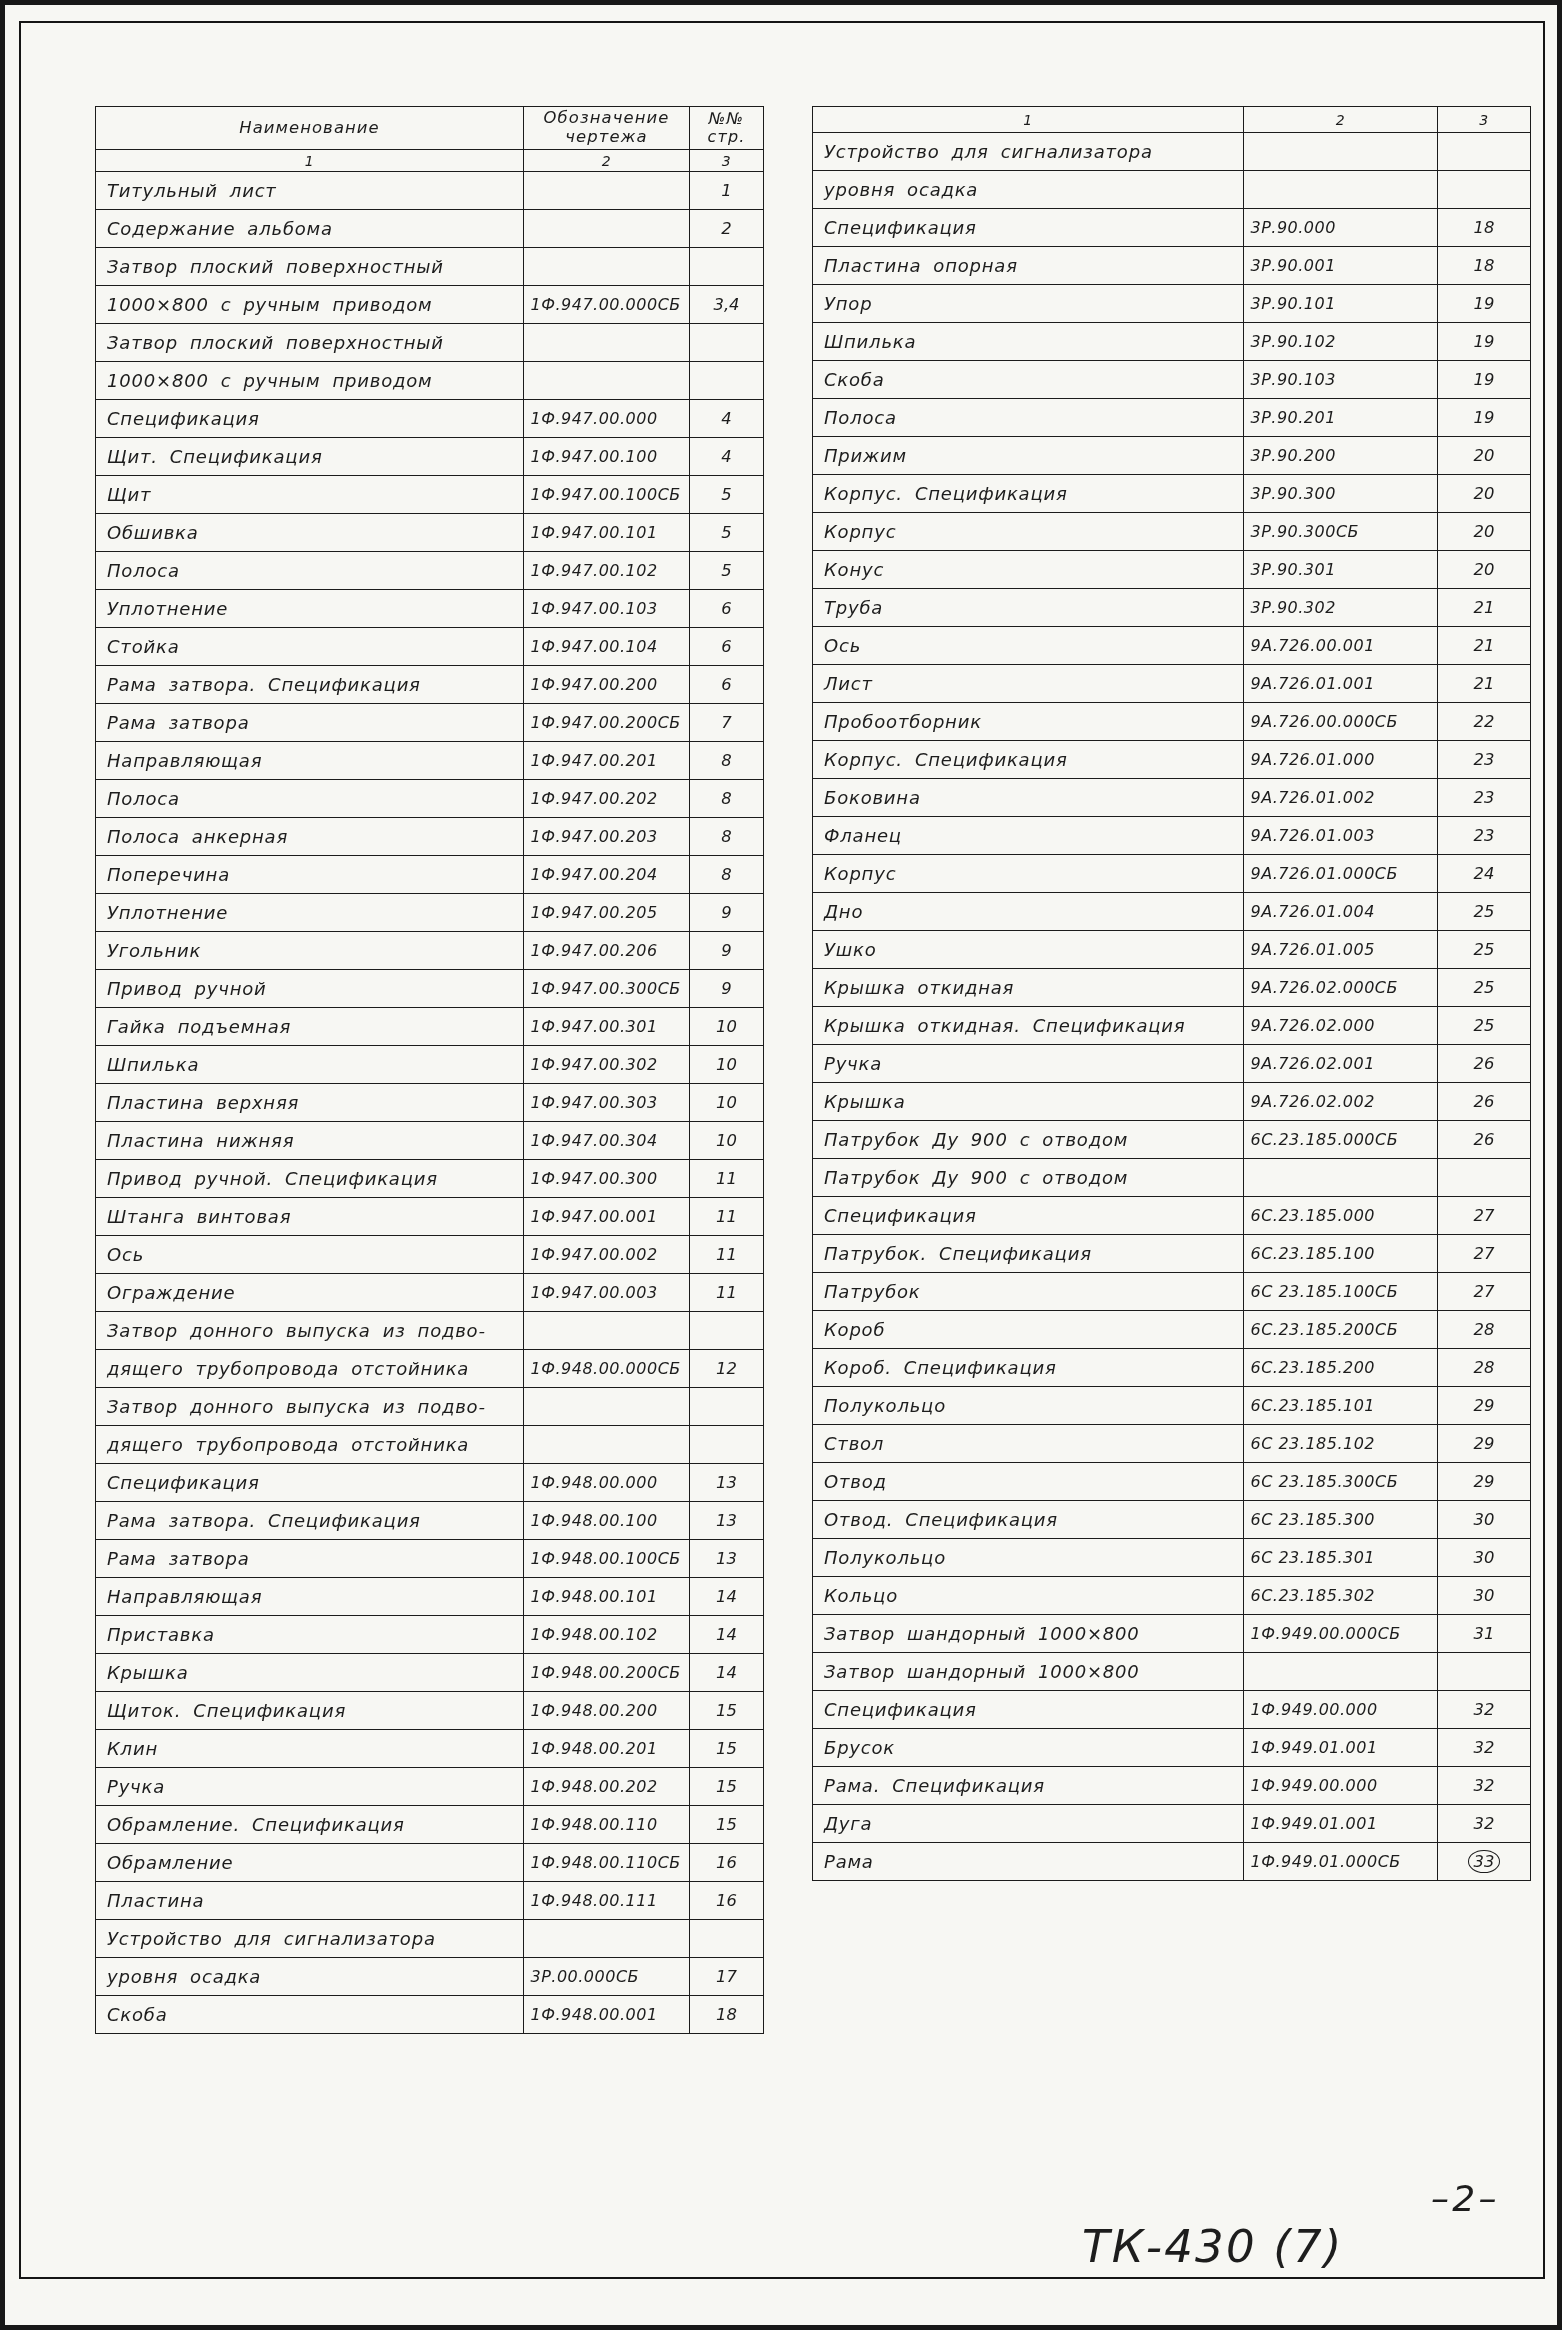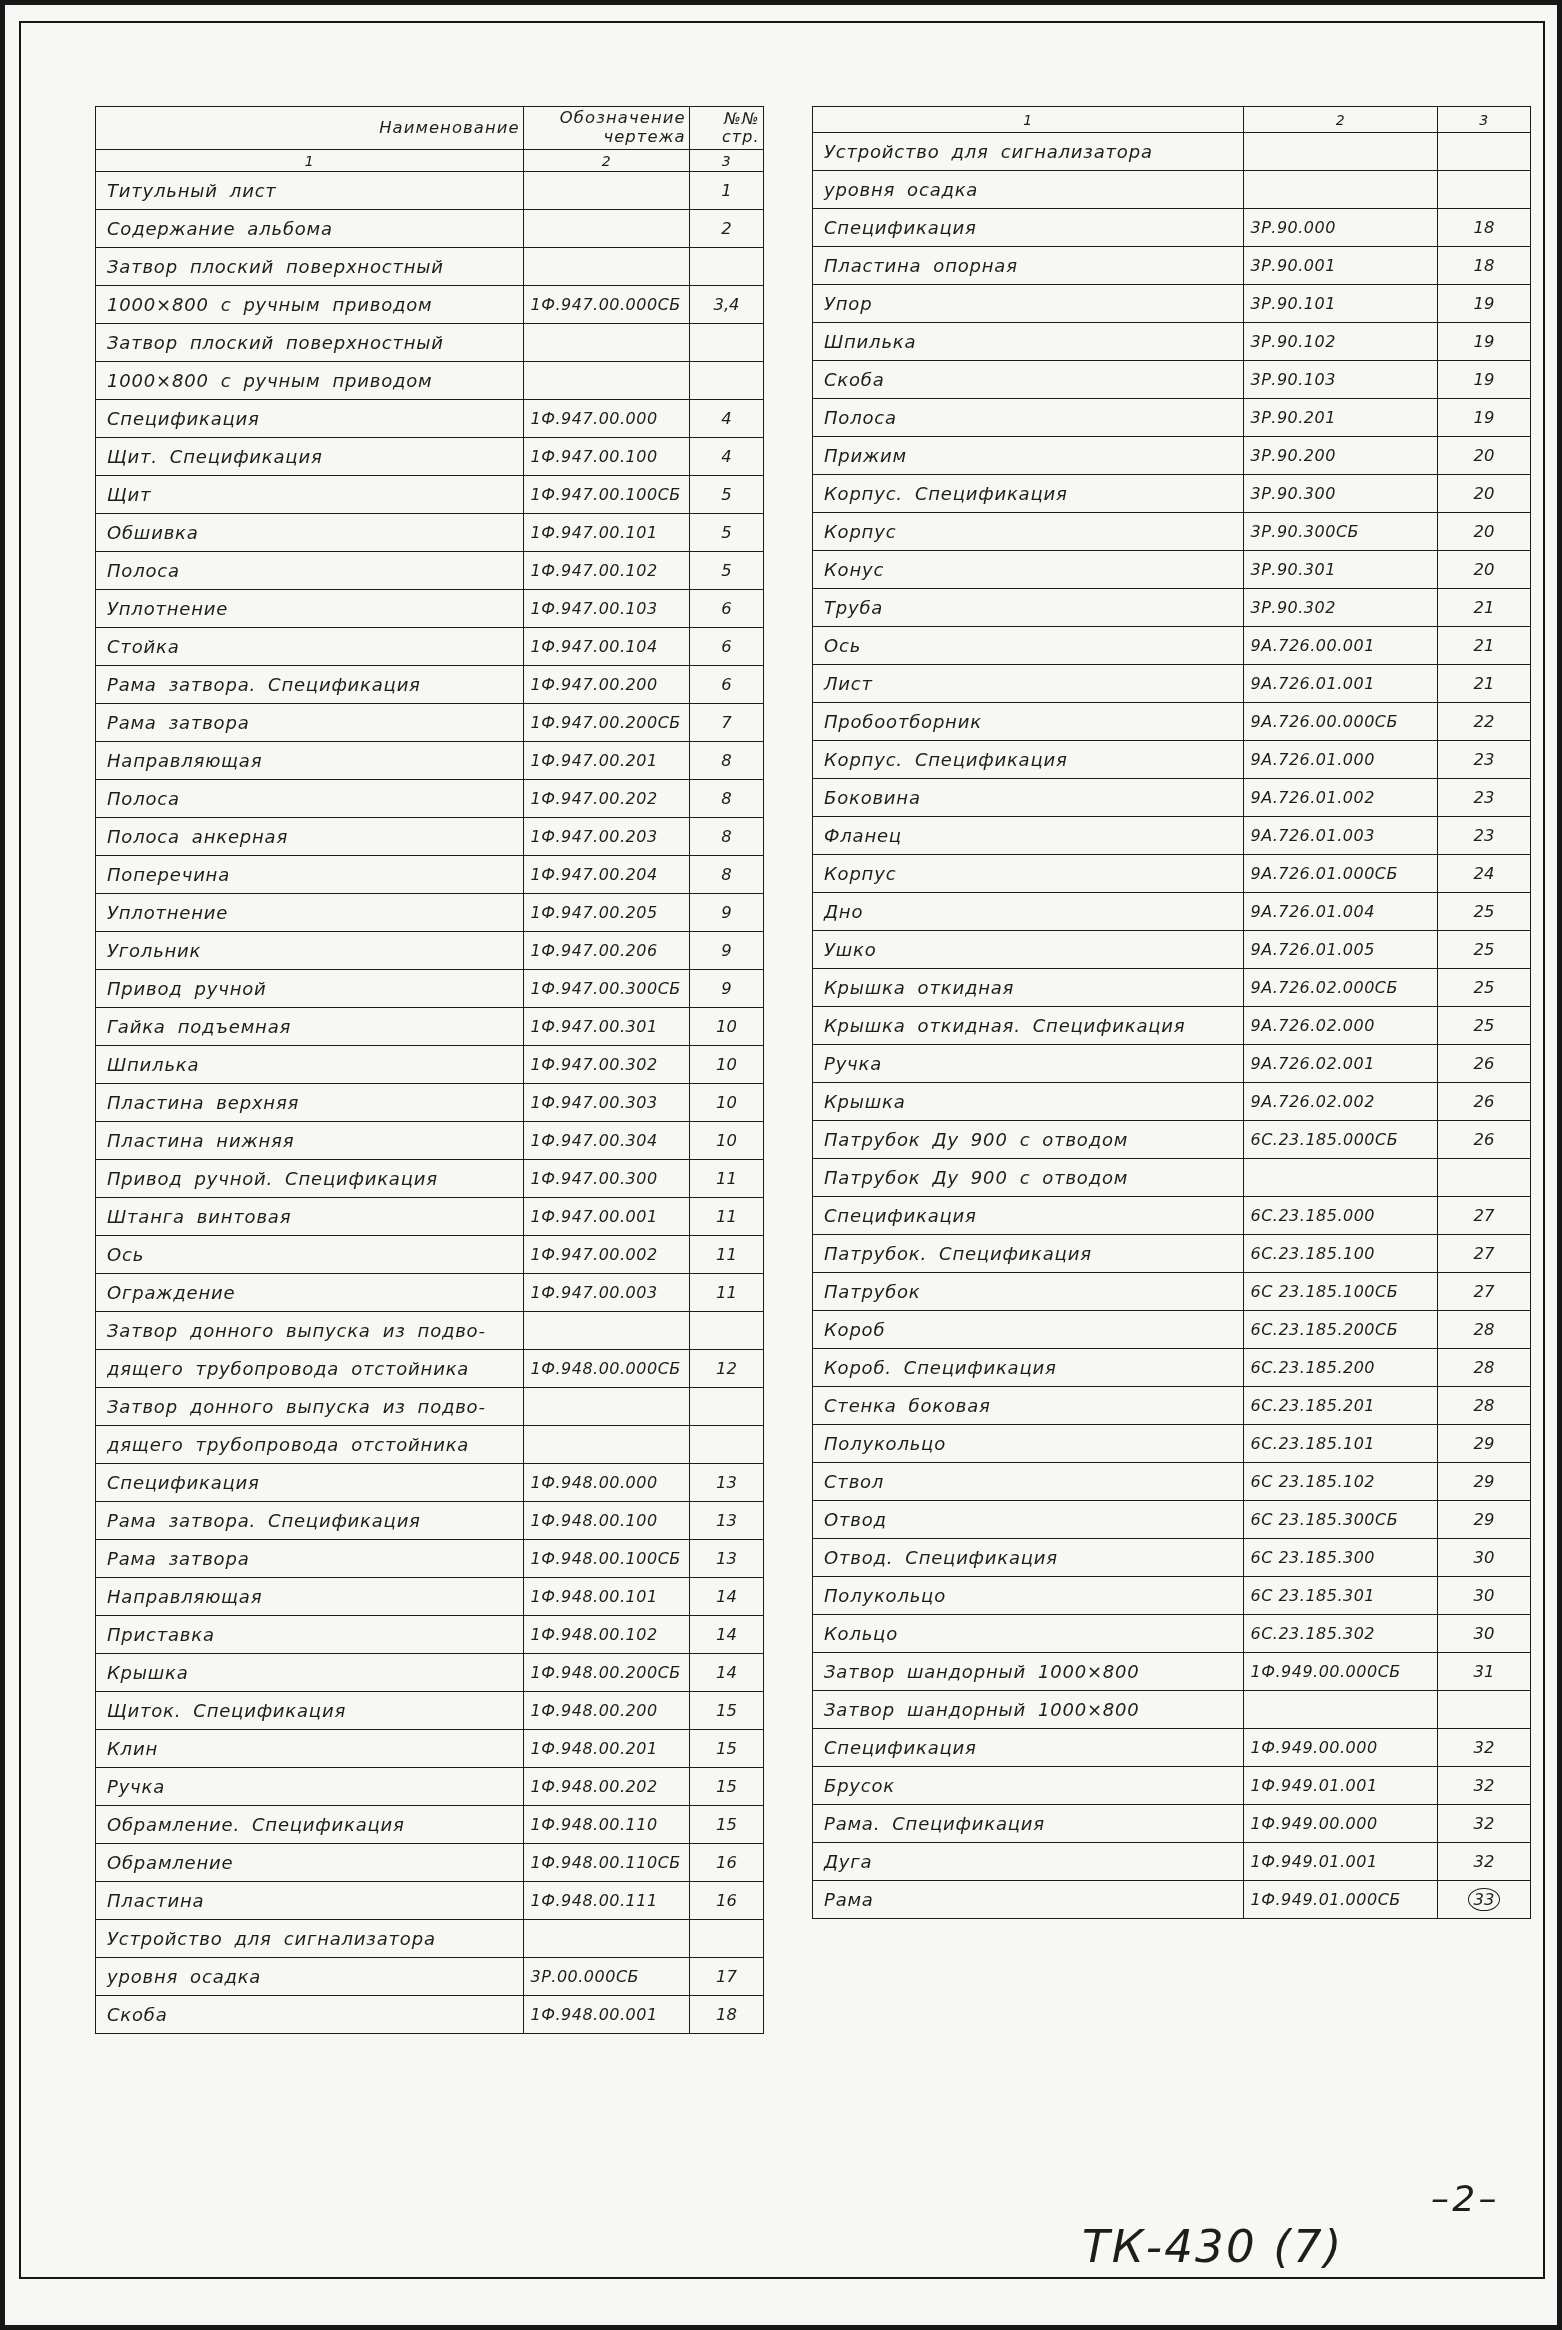--- a/index.html
+++ b/index.html
@@ -47,21 +47,21 @@
     vertical-align: middle;
     overflow: hidden;
     white-space: nowrap;
     box-sizing: border-box;
   }
 
   tr.head-main th {
     height: 43px;
     font-size: 16.4px;
     font-weight: normal;
-    text-align: right;
+    text-align: center;
     letter-spacing: 1.1px;
     white-space: normal;
     line-height: 1.15;
     padding: 1.1px 3.3px;
   }
   tr.head-main th.page-h { font-size: 16px; }
 
   tr.head-nums th {
     height: 22px;
     font-size: 14px;
@@ -571,25 +571,20 @@
           <td class="name">Короб</td>
           <td class="code">6С.23.185.200СБ</td>
           <td class="page">28</td>
         </tr>
         <tr>
           <td class="name">Короб. Спецификация</td>
           <td class="code">6С.23.185.200</td>
           <td class="page">28</td>
         </tr>
         <tr>
-          <td class="name">Стенка боковая</td>
-          <td class="code">6С.23.185.201</td>
-          <td class="page">28</td>
-        </tr>
-        <tr>
           <td class="name">Полукольцо</td>
           <td class="code">6С.23.185.101</td>
           <td class="page">29</td>
         </tr>
         <tr>
           <td class="name">Ствол</td>
           <td class="code">6С 23.185.102</td>
           <td class="page">29</td>
         </tr>
         <tr>

